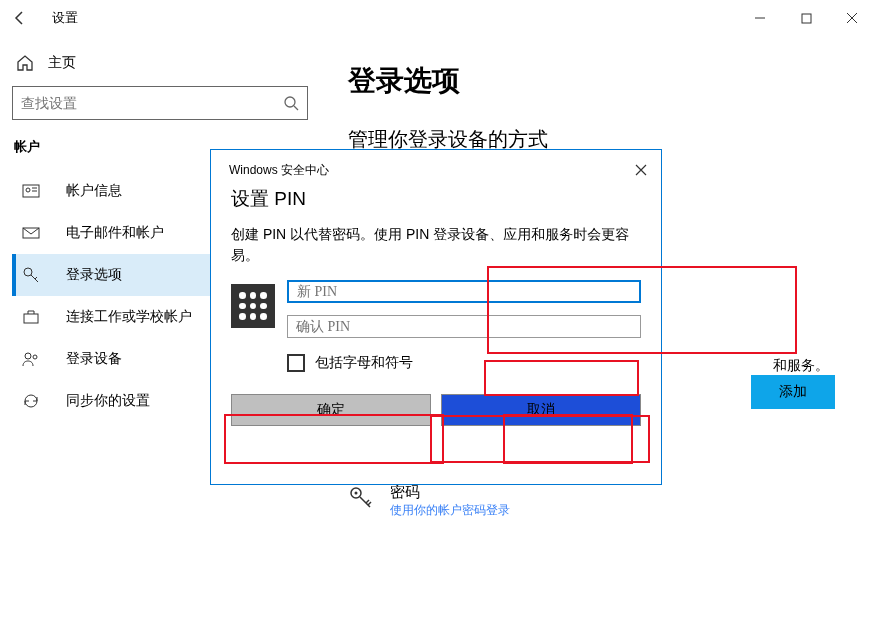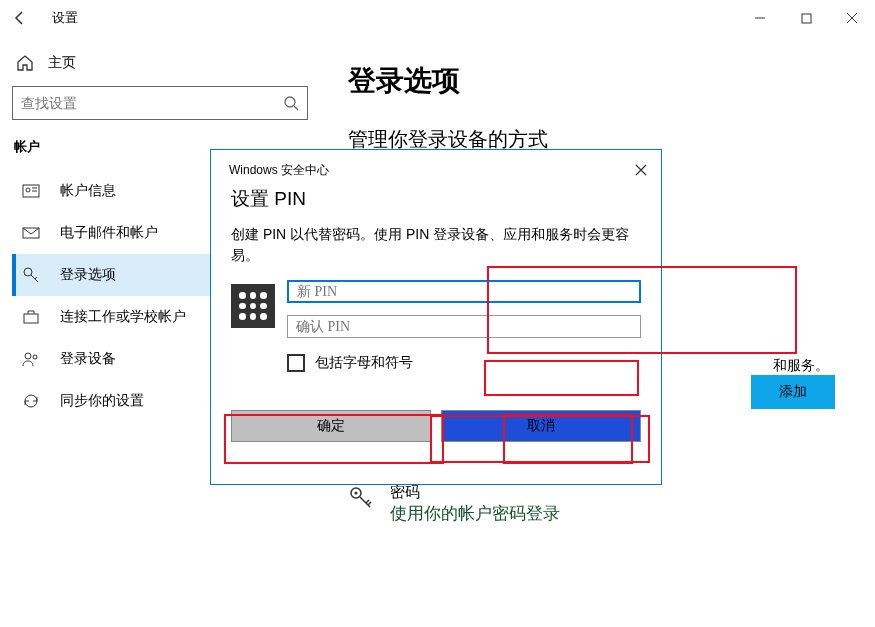--- a/index.html
+++ b/index.html
@@ -22,31 +22,31 @@
   .titlebar .back { width: 24px; height: 24px; display:flex; align-items:center; justify-content:center; margin-right: 20px; cursor:pointer; }
   .titlebar .title { font-size: 13px; }
   .titlebar .controls { margin-left: auto; display:flex; }
   .titlebar .controls .ctl { width: 46px; height: 32px; display:flex; align-items:center; justify-content:center; cursor:pointer; }
   .container { display:flex; height: calc(627px - 36px); }
   .sidebar { width: 320px; padding: 10px 12px 0 12px; }
   .home-row { display:flex; align-items:center; gap: 14px; padding: 8px 4px 14px 4px; cursor:pointer;text-align:right; }
   .search-box { display:flex; align-items:center; border: 1px solid #666; height: 34px; padding: 0 8px; margin-bottom: 18px; }
   .search-box input { flex:1; border:none; outline:none; font-size: 14px; background:transparent; }
   .cat-label { font-size: 13px; font-weight: 600; margin: 6px 0 14px 2px; }
-  .nav-item { display:flex; align-items:flex-start; gap: 20px; padding: 12px 10px; cursor:pointer; position:relative; }
+  .nav-item { display:flex; align-items:flex-start; gap: 26px; padding: 12px 10px; cursor:pointer; position:relative; }
   .nav-item.active { background:#d9ecf9; }
   .nav-item.active::before { content:""; position:absolute; left:0; top:0; bottom:0; width:4px; background:#0078d4; }
   .nav-item .icon { width:18px; height:18px; display:flex; align-items:center; justify-content:center; }
   .main { flex:1; padding: 26px 20px 0 28px; position:relative; }
   .main h1 { font-size: 28px; font-weight: 600; margin-bottom: 26px; }
   .main h2 { font-size: 20px; font-weight: 400; margin-bottom: 24px; }
   .option-row { display:flex; gap: 16px; margin-bottom: 20px; align-items:flex-start; }
   .option-row .opt-icon { width: 26px; height: 26px; display:flex; align-items:center; justify-content:center; margin-top:2px; }
   .option-row .opt-text .opt-title { font-size: 15px; }
-  .option-row .opt-text .opt-desc { font-size: 17px; color:#14532d; }
+  .option-row .opt-text .opt-desc { font-size: 12px; color:#3b82f6; }
   .add-btn-row { display:flex; justify-content:flex-end; padding-right: 20px; margin-bottom: 26px; }
   .add-btn { background:#0ea5e9; border:none; padding: 8px 28px; font-size: 14px; cursor:pointer; }
 
   
   .dialog {
     position: absolute;
     left: 210px; top: 149px;
     width: 452px; height: 336px;
     background: #fff;
     border: 1px solid #0078d4;
@@ -60,21 +60,21 @@
   .dialog-body h3 { font-size: 19px; font-weight: 400; margin-bottom: 12px; }
   .dialog-body .dlg-desc { font-size: 14px; margin-bottom: 14px; line-height:1.5; }
   .pin-row { display:flex; gap: 12px; align-items:flex-start; }
   .keypad-icon { width:44px; height:44px; background:#333; display:grid; grid-template-columns:repeat(3,1fr); grid-template-rows:repeat(3,1fr); gap:4px; padding:8px; margin-top:4px; }
   .keypad-icon span { background:#fff; border-radius:50%; }
   .pin-inputs { flex:1; }
   .pin-inputs input { width: 100%; height: 23px; border:1px solid #999; padding: 0 8px; font-size: 14px; margin-bottom: 12px; outline:none;font-family:Liberation Serif, serif; }
   .pin-inputs input.focus { border: 2px solid #0078d4; }
   .checkbox-row { display:flex; align-items:center; gap:10px; margin-top: 4px; }
   .checkbox-row .cb { width:18px; height:18px; border:2px solid #333; cursor:pointer; }
-  .dialog-buttons { display:flex; gap:10px; padding: 14px 20px; margin-top: 24px; }
+  .dialog-buttons { display:flex; gap:10px; padding: 14px 20px; margin-top: 8px; }
   .dialog-buttons button { flex:1; height:32px; background:#1d4ed8; border:1px solid #888; font-size:14px; cursor:pointer; }
   .dialog-buttons button.primary { background:#bfbfbf; }
 
   
   .hl { position:absolute; border: 2px solid #e81123; pointer-events:none; z-index:20; }
 
   svg { display:block; }
 </style>
 </head>
 <body>

